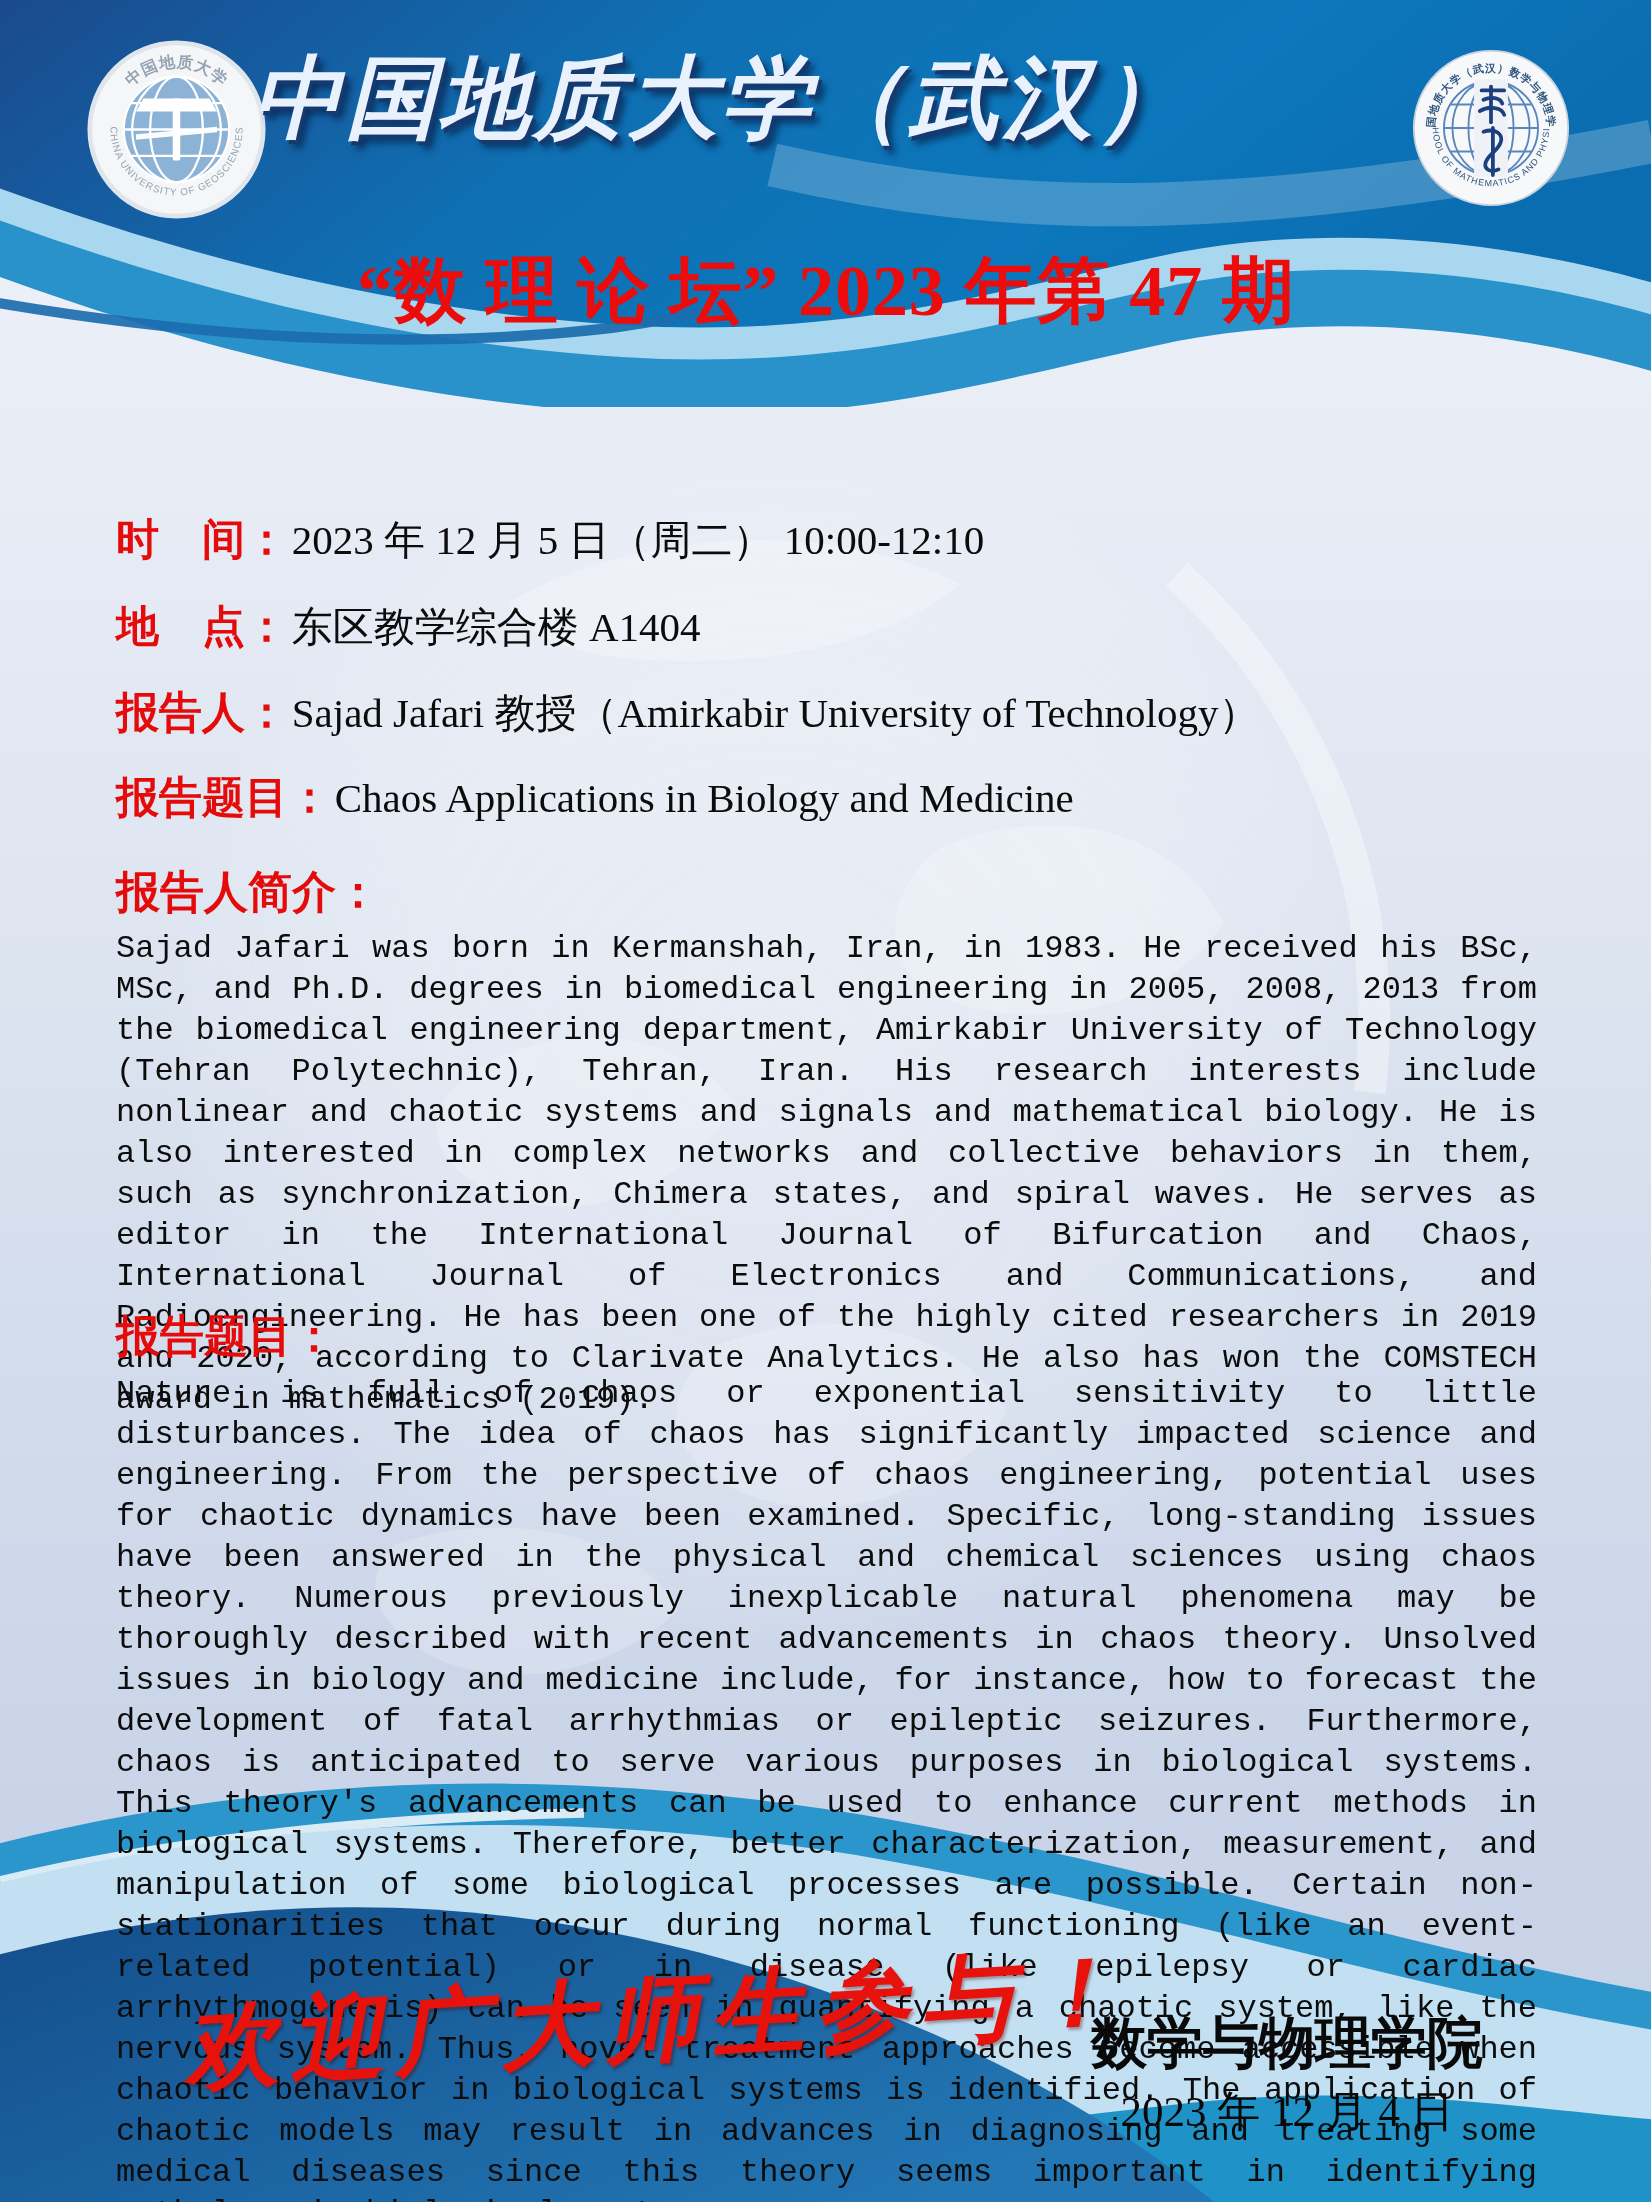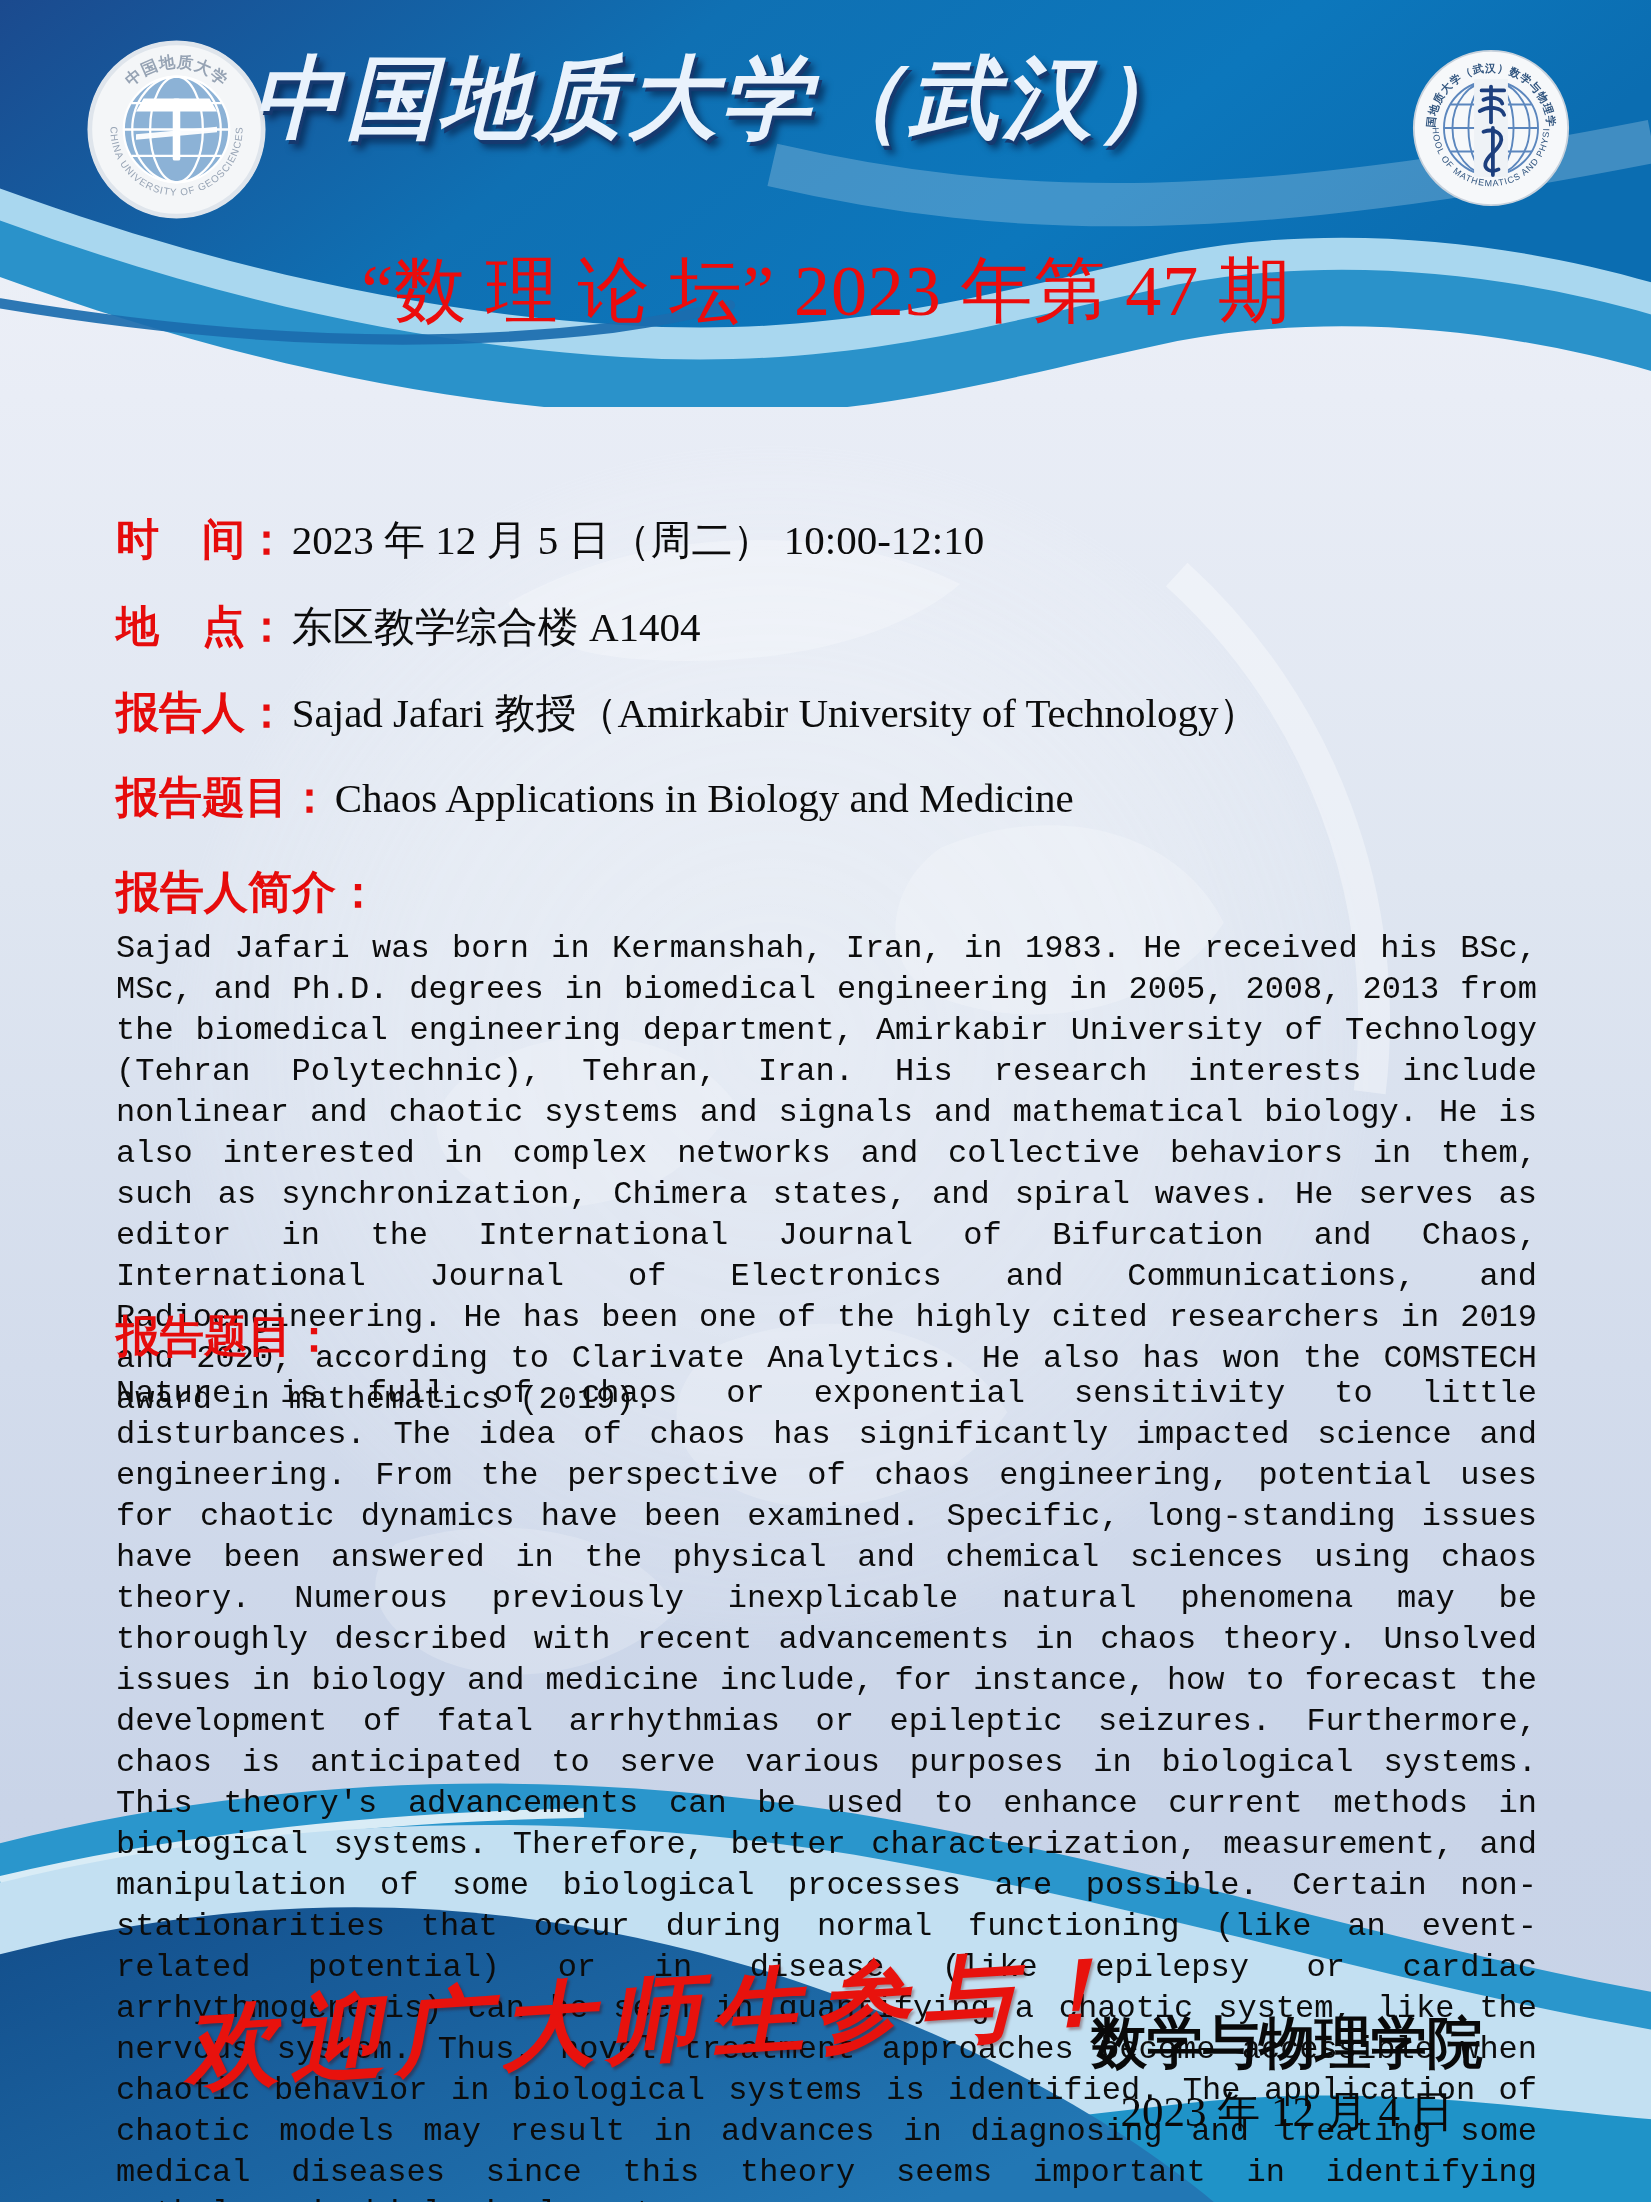--- a/index.html
+++ b/index.html
@@ -18,21 +18,21 @@
   .watermark-svg{left:113px;top:358px;opacity:.65;pointer-events:none;}
 
   .calligraphy-name{left:252px;top:36px;width:716px;height:132px;
     font-family:"DejaVu Serif", serif;font-style:italic;font-weight:bold;
     font-size:90px;line-height:122px;letter-spacing:3.8px;color:#e9f2fc;
     text-shadow:2.8px 3.8px 0 #16396f, 6.6px 7.5px 7.5px rgba(0,10,40,.55);
     white-space:nowrap;}
 
   
   .title-line{left:0;top:252px;width:1652px;text-align:center;
-    font-family:"Liberation Serif", serif;font-weight:normal;
+    font-family:"Liberation Serif", serif;font-weight:bold;
     font-size:72px;line-height:79px;color:#ec0c0c;letter-spacing:0.9px;}
   .title-line2{top:382px;}
 
   
   .info-row{left:116px;width:1431px;white-space:nowrap;}
   .info-label{font-family:"Liberation Sans", sans-serif;font-weight:bold;
     font-size:43px;color:#e60b0b;}
   .info-value{font-family:"Liberation Serif", serif;font-size:41px;color:#0c0c0c;}
   .row-1{top:511px;} .row-2{top:598px;} .row-3{top:684px;} .row-4{top:769px;}
 

